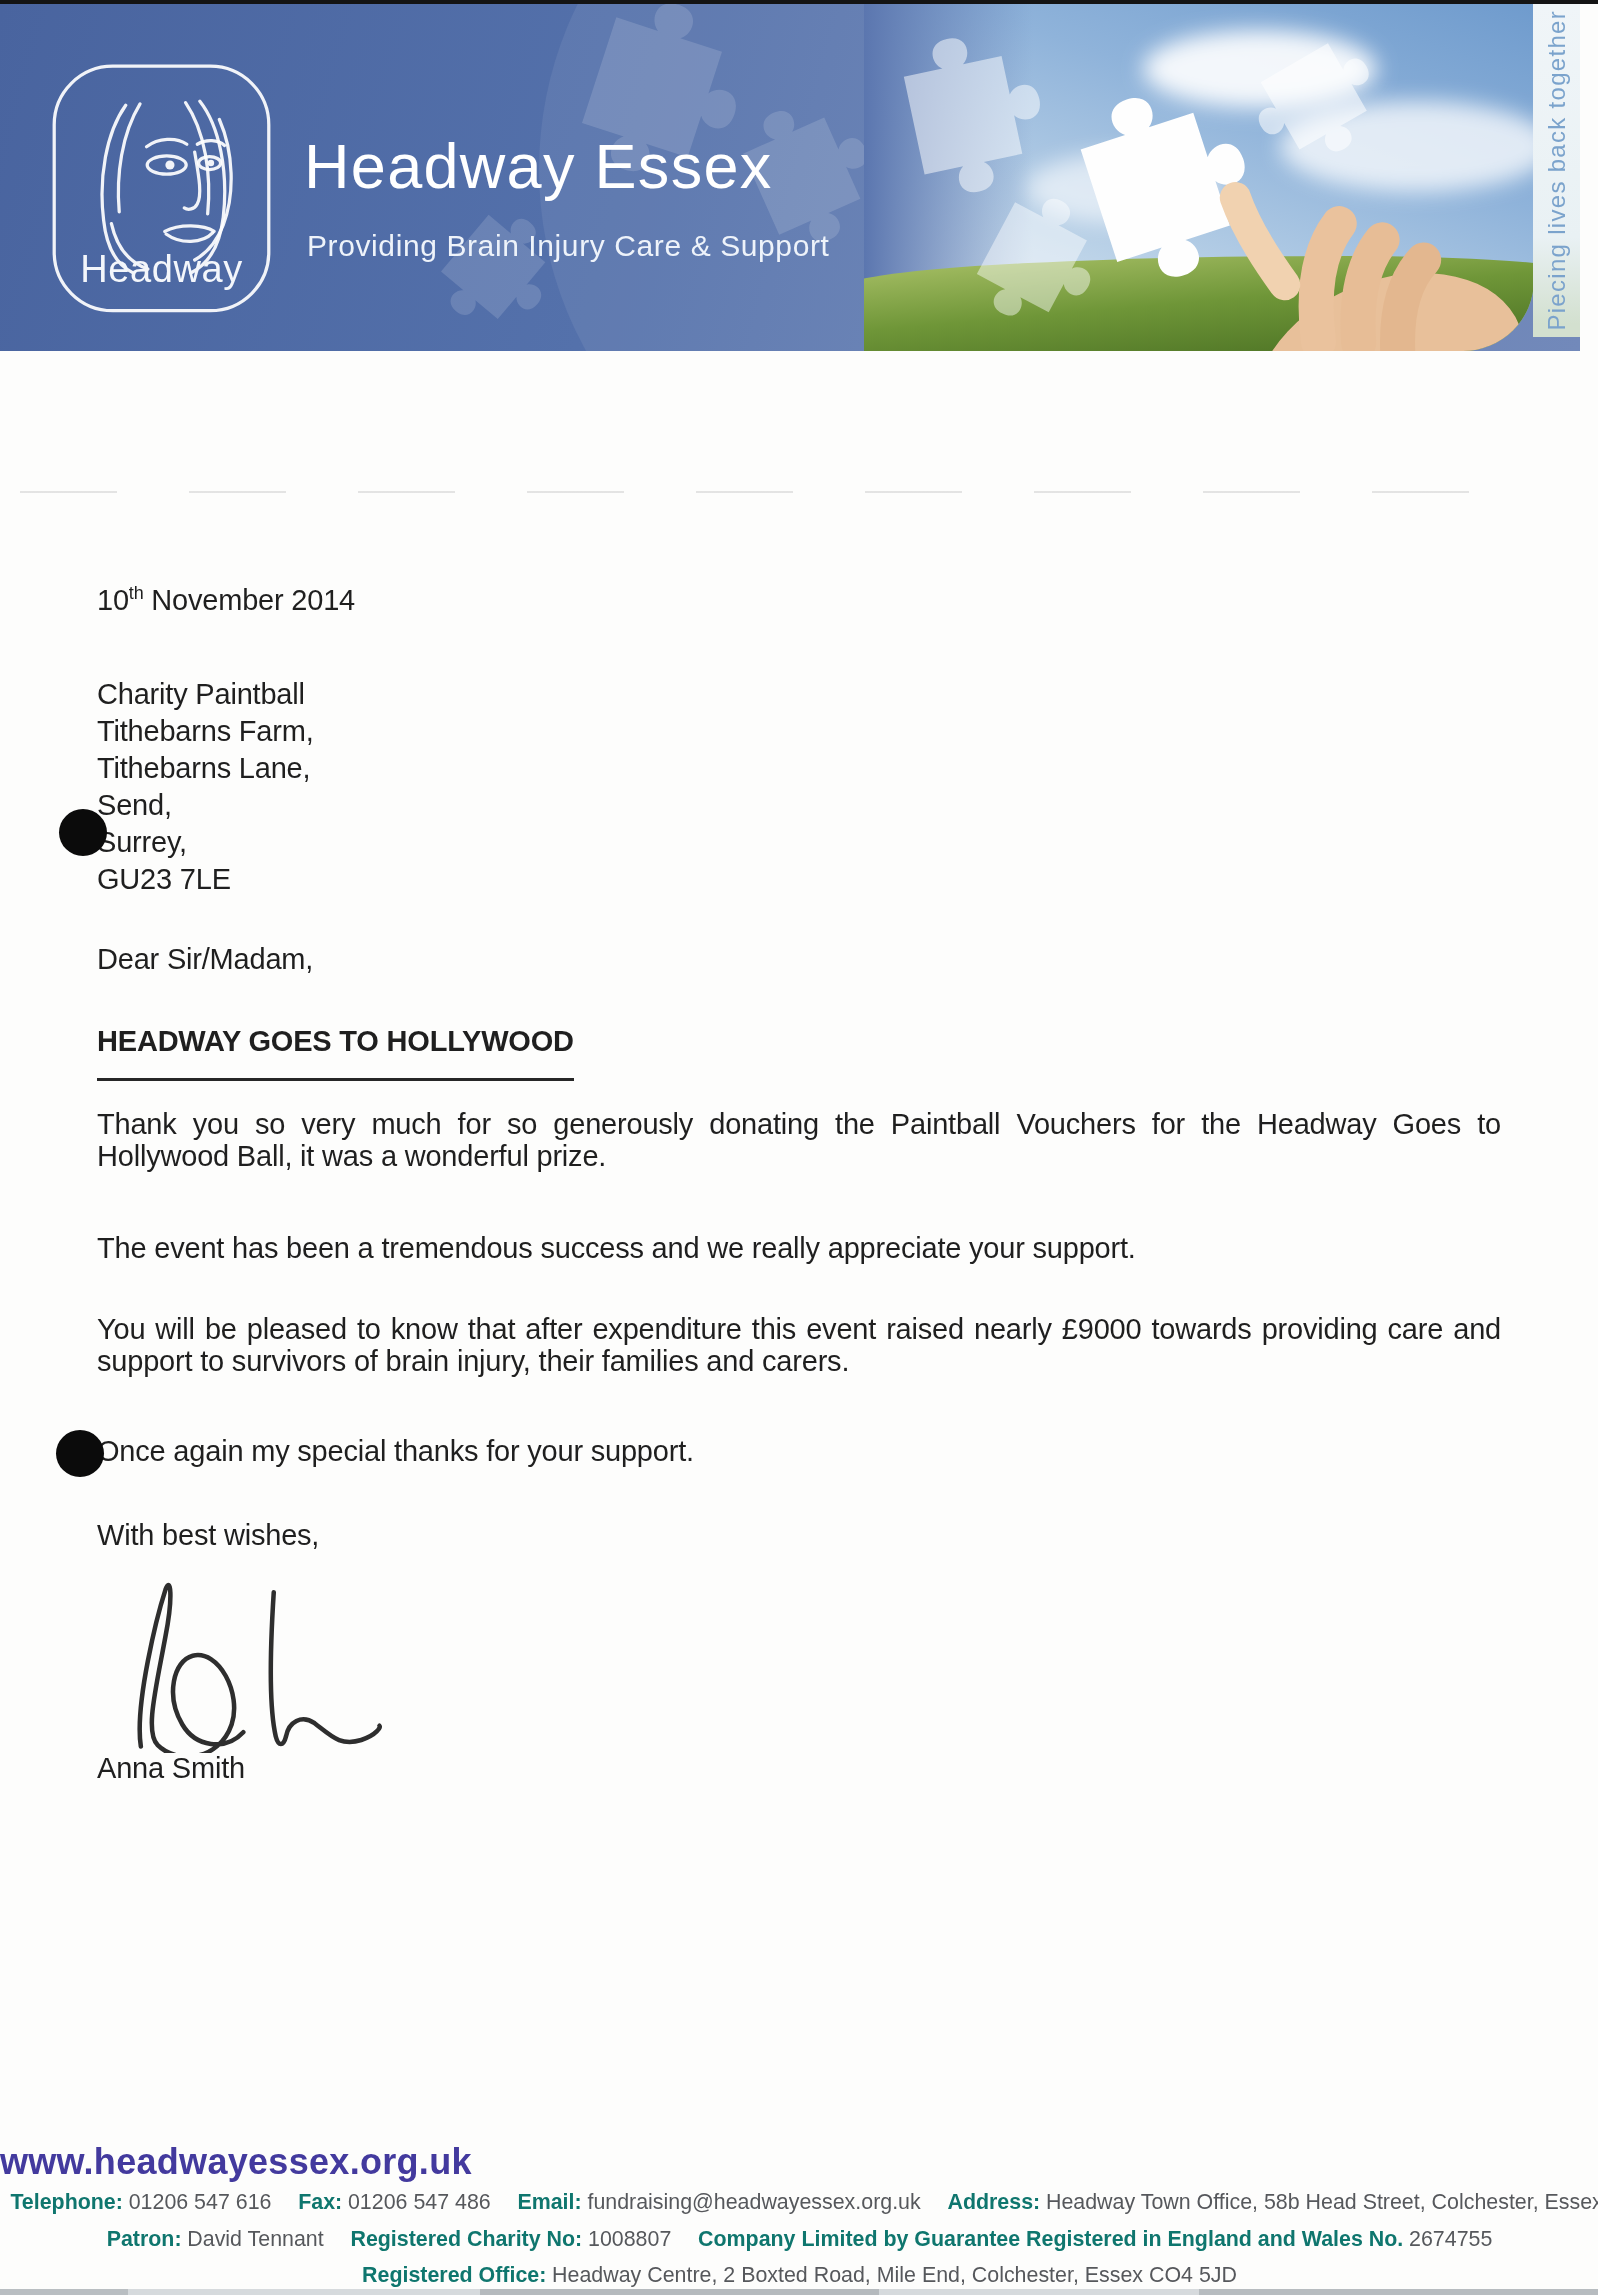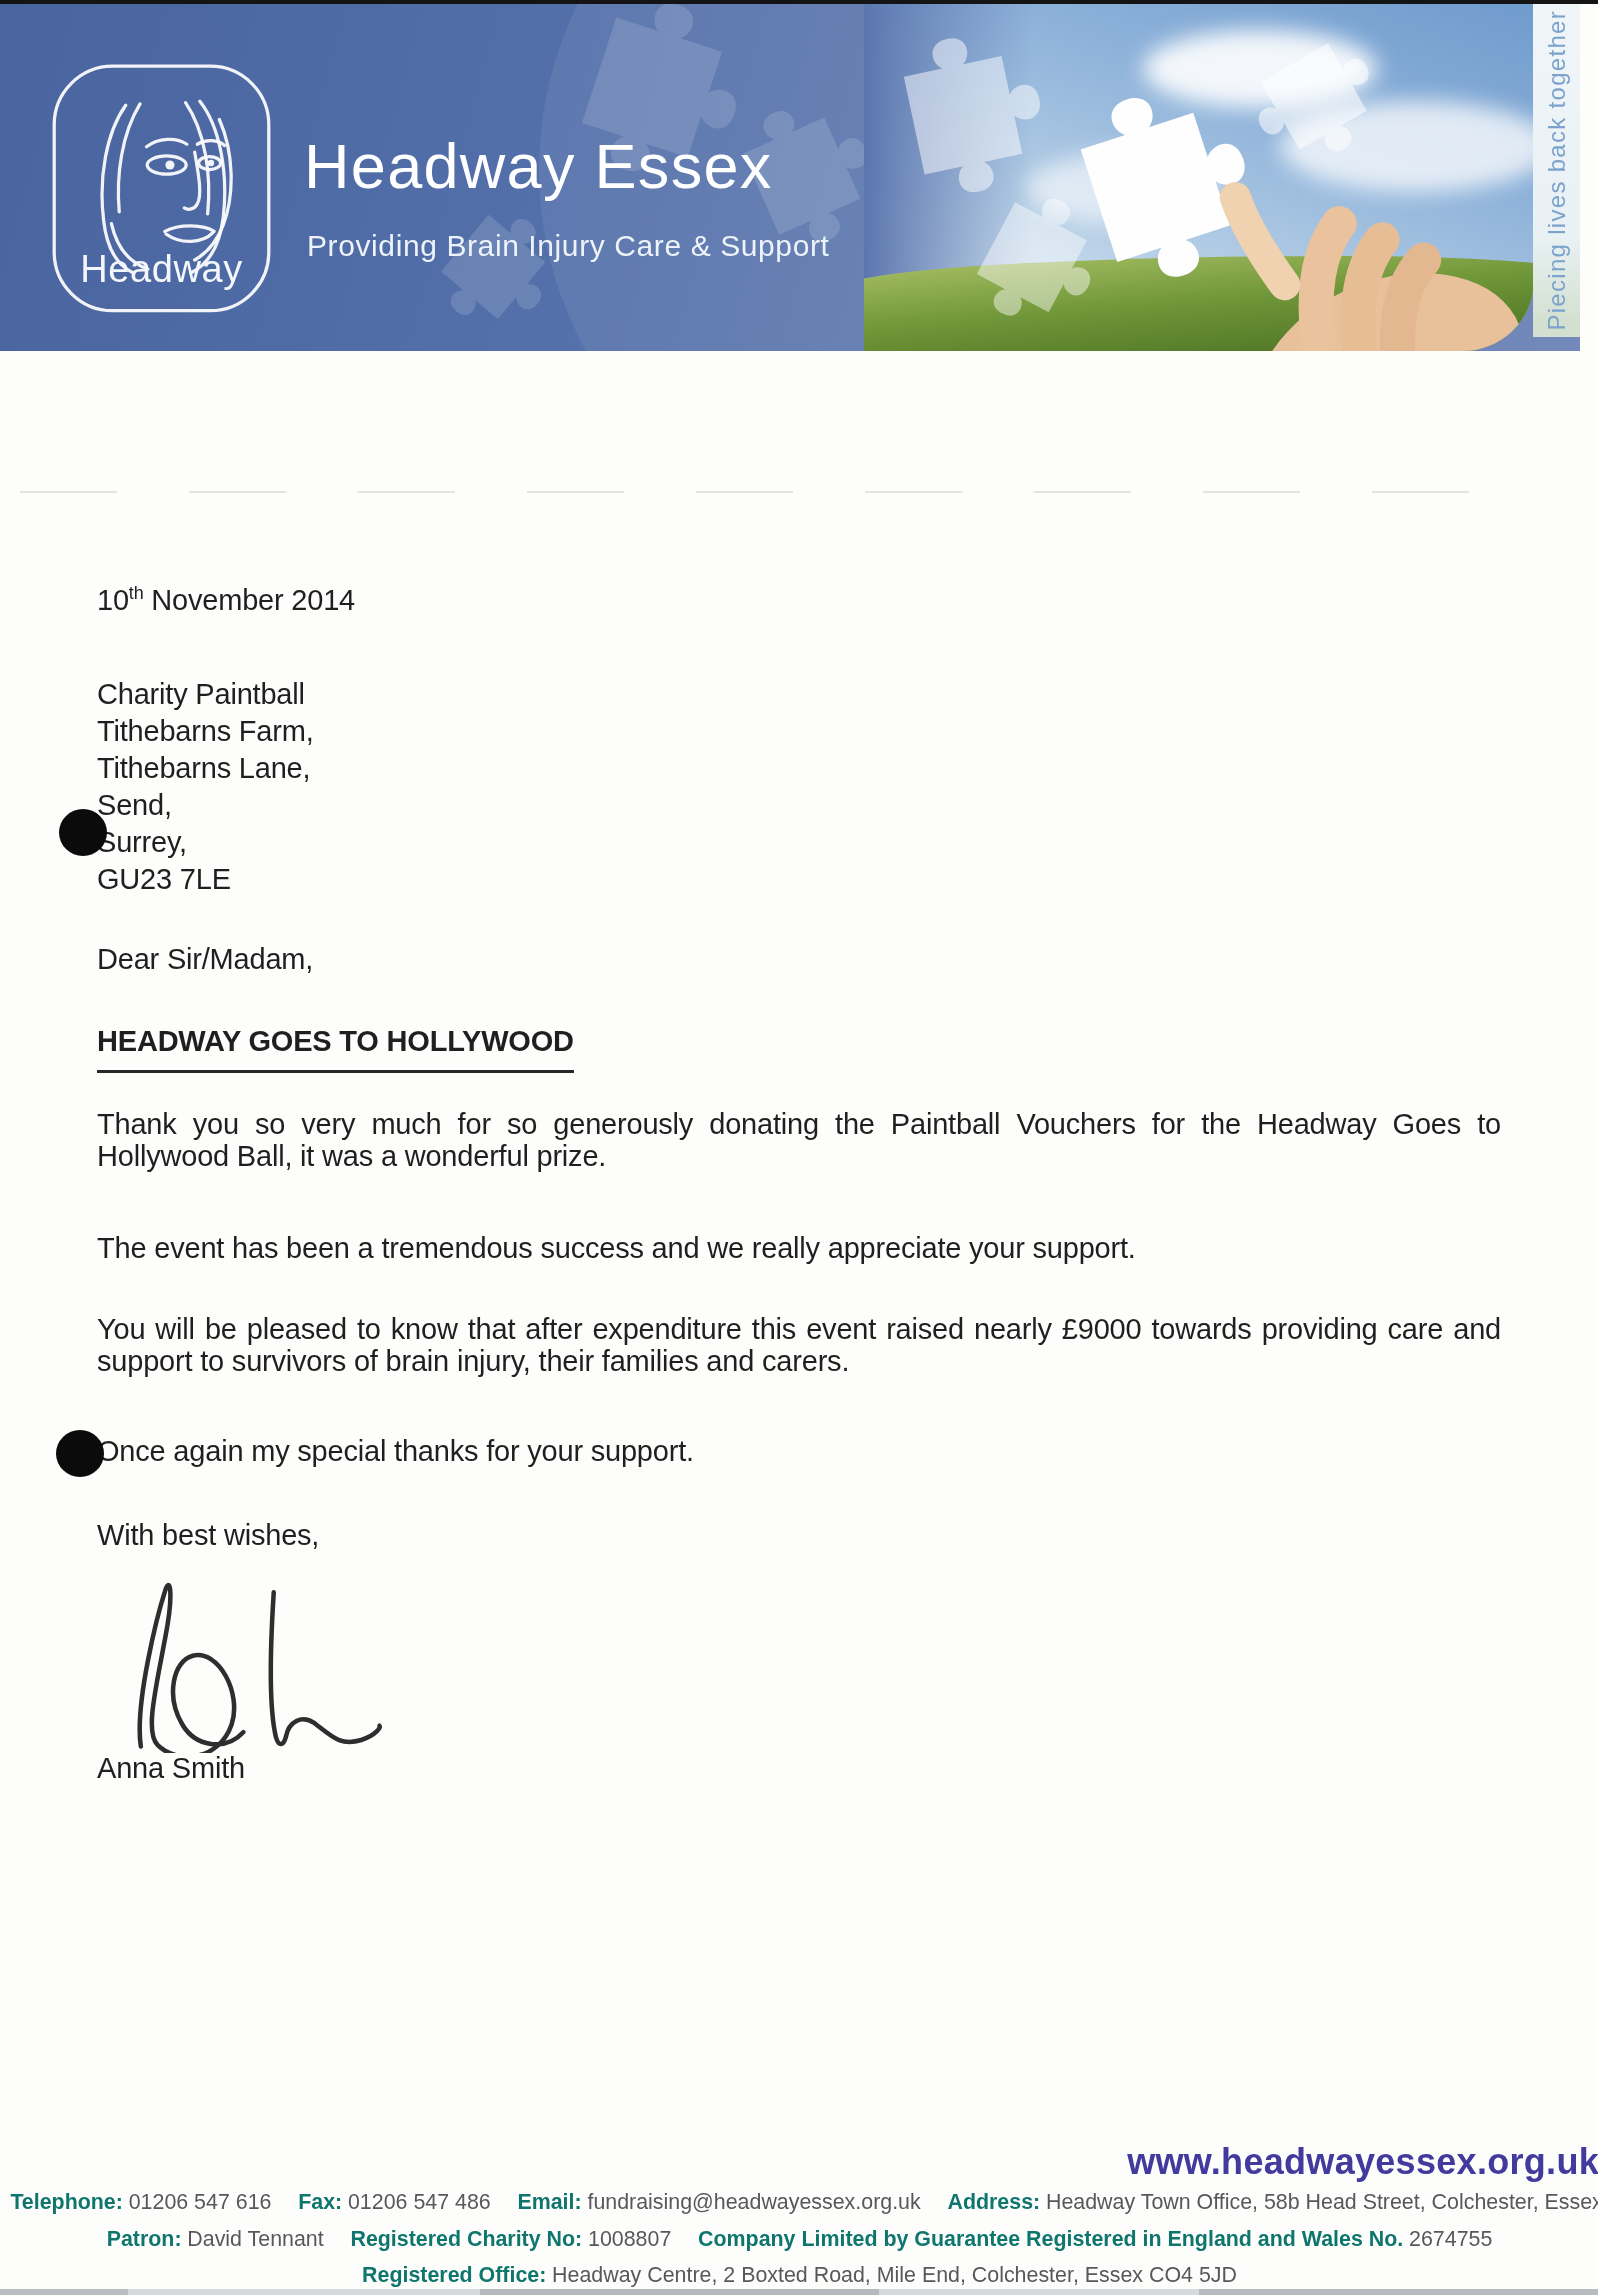--- a/index.html
+++ b/index.html
@@ -47,37 +47,37 @@
   .banner-title{position:absolute;left:304px;top:90px;color:#ffffff;font-size:63px;letter-spacing:1.3px;margin-top:36px;}
   .banner-subtitle{position:absolute;left:307px;top:199px;color:#eef3fa;font-size:30px;letter-spacing:0.6px;margin-top:26px;}
 
   
   .body-text{font-size:29px;letter-spacing:-0.2px;line-height:32px;color:#1f1f1f;}
   .date{position:absolute;left:97px;top:577px;}
   .date sup{font-size:62%;vertical-align:super;}
   .address{position:absolute;left:97px;top:676px;line-height:37px;}
   .salutation{position:absolute;left:97px;top:943px;}
   .subject{position:absolute;left:97px;top:1025px;font-weight:bold;
-     border-bottom:3.2px solid #272727;padding-bottom:13px;}
+     border-bottom:3.2px solid #272727;padding-bottom:21px;}
   .para{position:absolute;left:97px;width:1404px;}
   .para.justify{text-align:justify;text-justify:inter-word;}
   .p1{top:1108px;}
   .p2{top:1232px;}
   .p3{top:1313px;}
   .p4{top:1435px;}
   .signoff{position:absolute;left:97px;top:1519px;}
   .redaction{position:absolute;width:48px;height:47px;border-radius:50%;background:#0b0b0b;}
   .dot1{left:59px;top:809px;}
   .dot2{left:56px;top:1430px;}
   .signature{position:absolute;left:120px;top:1552px;width:279px;height:201px;}
   .sig-name{position:absolute;left:97px;top:1752px;}
   .sig-title{position:absolute;left:97px;top:1791px;}
 
   
-  .footer-website{position:absolute;left:0;top:2141px;width:100%;text-align:right;
+  .footer-website{position:absolute;left:0;top:2141px;width:100%;text-align:left;
      font-size:36px;font-weight:bold;color:#433a9e;letter-spacing:0.3px;}
   .footer-line{position:absolute;left:0;width:100%;text-align:center;white-space:nowrap;
      font-size:21.4px;color:#56585c;}
   .footer-line .grp{margin:0 10.4px;}
   .footer-line .lbl{font-weight:bold;color:#0f766e;margin-right:5.8px;}
   .f2{top:2190px;}
   .f3{top:2227px;}
   .f4{top:2263px;}
 </style>
 </head>

